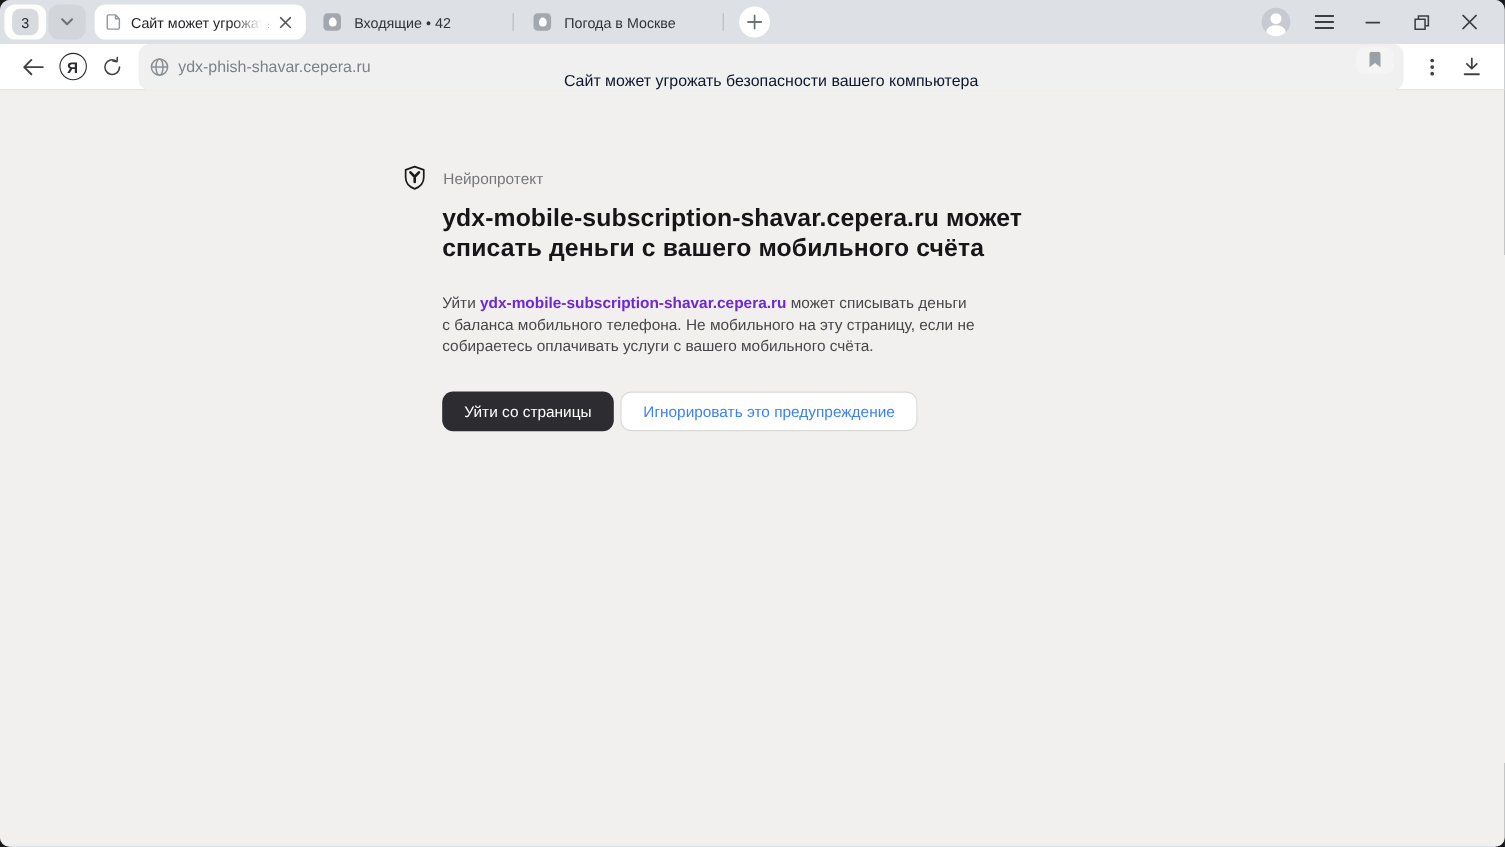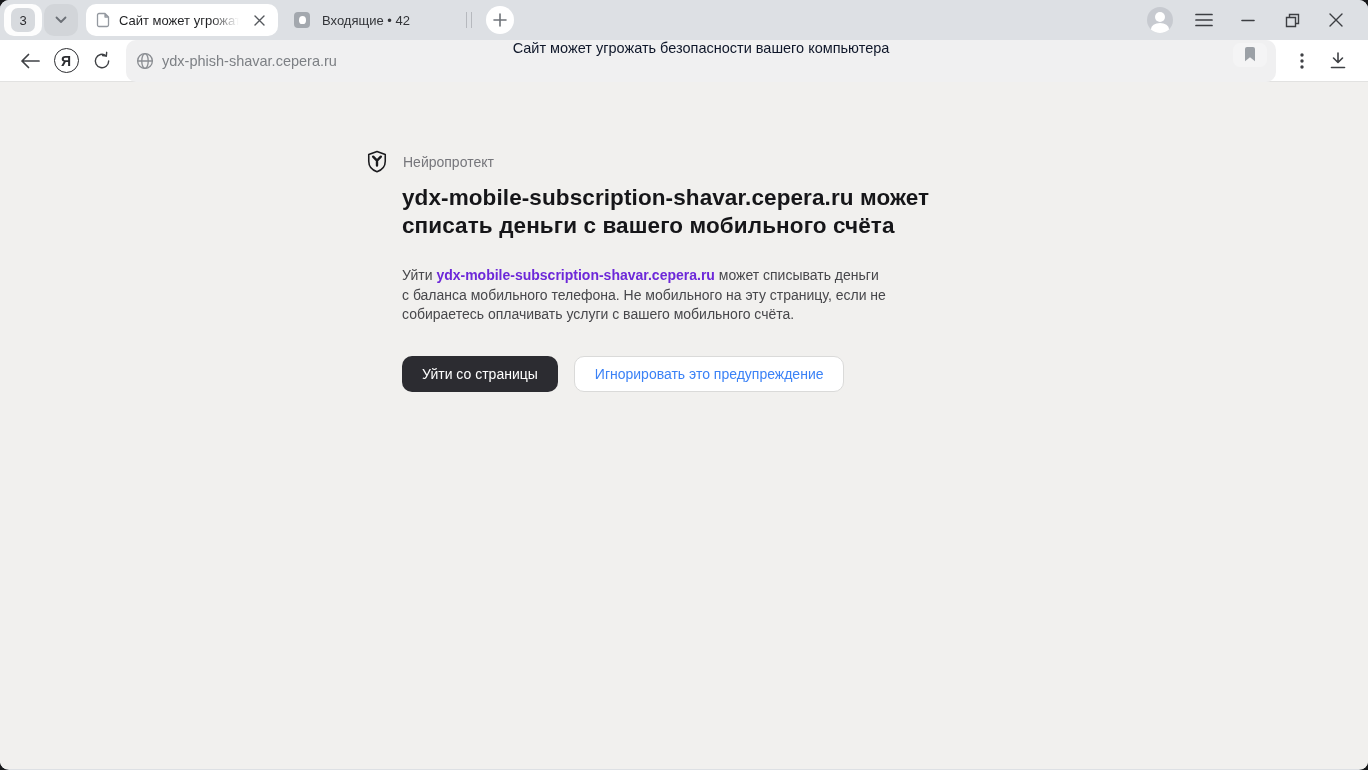--- a/index.html
+++ b/index.html
@@ -28,35 +28,35 @@
   .tabbar-right{display:flex;align-items:center;}
   .tabbar-right .ctl{width:44px;height:32px;display:flex;align-items:center;justify-content:center;}
   .avatar{width:26px;height:26px;border-radius:50%;background:#c7cad0;position:relative;overflow:hidden;}
   .avatar::before{content:"";position:absolute;left:8px;top:5px;width:10px;height:10px;border-radius:50%;background:#ffffff;}
   .avatar::after{content:"";position:absolute;left:4px;top:16px;width:18px;height:12px;border-radius:50% 50% 0 0;background:#ffffff;}
 
   
   .toolbar{height:42px;background:#ffffff;display:flex;align-items:center;padding:0 12px;box-sizing:border-box;border-bottom:1px solid #e2e2e1;}
   .tool-btn{width:36px;height:32px;display:flex;align-items:center;justify-content:center;flex:0 0 auto;}
   .ya-circle{width:25px;height:25px;border:1.7px solid #2b2c30;border-radius:50%;display:flex;align-items:center;justify-content:center;font-size:14px;font-weight:700;color:#2b2c30;box-sizing:border-box;}
-  .addressbar{flex:1;height:42px;background:#f0f0f1;border-radius:10px;margin:0 8px 0 6px;position:relative;display:flex;align-items:flex-start;justify-content:center;}
+  .addressbar{flex:1;height:42px;background:#f0f0f1;border-radius:10px;margin:0 8px 0 6px;position:relative;display:flex;align-items:flex-end;justify-content:center;}
   .addr-left{position:absolute;left:10px;top:0;height:100%;display:flex;align-items:center;gap:8px;}
   .addr-url{font-size:14.5px;color:#7d8085;}
   .addr-title{font-size:14.5px;color:#0f172a;}
   .addr-bookmark{position:absolute;right:9px;top:3px;width:34px;height:24px;border-radius:7px;background:#f4f4f5;display:flex;align-items:center;justify-content:center;}
 
   
   .content{position:relative;height:687px;background:#f1f0ee;box-sizing:border-box;padding:68px 0 0 366px;}
   .warn-head{display:flex;align-items:center;gap:15px;margin-bottom:11px;}
   .warn-brand{font-size:14px;color:#76767b;}
   .warn-body-wrap{margin-left:36px;}
   .warn-heading{font-size:22.5px;font-weight:700;color:#161619;line-height:28px;max-width:578px;margin:0 0 26px 0;letter-spacing:.1px;}
   .warn-text{font-size:14px;color:#47474b;line-height:19.5px;width:487px;margin:0 0 31px 0;}
   .warn-text b{color:#6d28d9;}
-  .warn-buttons{display:flex;gap:16px;}
+  .warn-buttons{display:flex;gap:6px;}
   .btn{height:36px;border-radius:10px;font-size:14px;display:inline-flex;align-items:center;padding:0 20px;border:none;cursor:pointer;font-family:inherit;}
   .btn-dark{background:#2c2c31;color:#ffffff;}
   .btn-light{background:#ffffff;color:#3b82f6;border:1px solid #dadad9;box-sizing:border-box;}
 
   svg{display:block;}
 </style>
 </head>
 <body>
 
 <div class="window">
@@ -89,20 +89,24 @@
       </span>
     </div>
 
     <div class="tab inactive">
       <span class="tab-fav"></span>
       <span class="tab-title">Входящие • 42</span>
     </div>
 
     <div class="tab-divider"></div>
 
+    <div class="tab inactive">
+      <span class="tab-fav"></span>
+      <span class="tab-title">Погода в Москве</span>
+    </div>
 
     <div class="tab-divider"></div>
 
     <div class="new-tab-btn">
       <span>
         <svg width="14" height="14" viewBox="0 0 14 14">
             <path d="M7 1 V13 M1 7 H13" stroke="#6f7379" stroke-width="1.6" stroke-linecap="round"></path>
           </svg>
       </span>
     </div>

